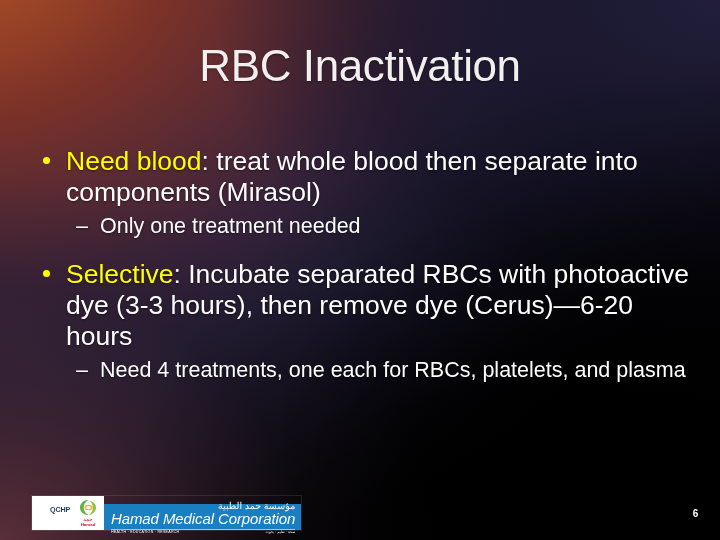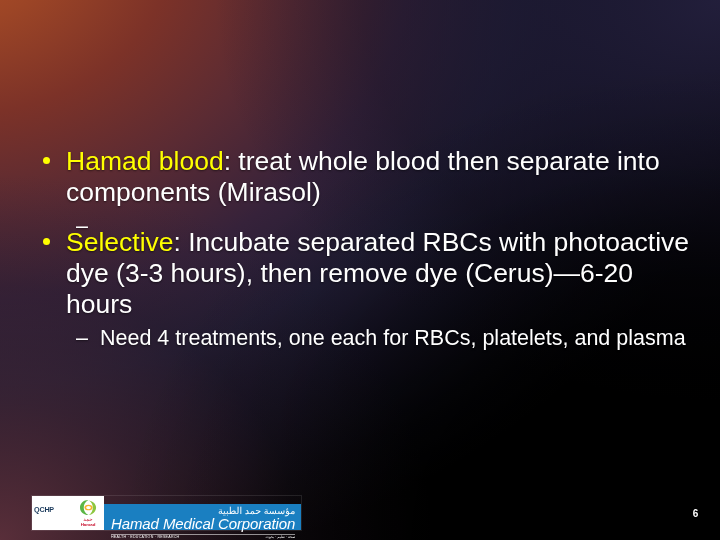--- a/index.html
+++ b/index.html
@@ -111,21 +111,21 @@
     height: 34px;
     display: flex;
     align-items: stretch;
     box-shadow: 0 0 0 1px rgba(255,255,255,0.10);
   }
   .logo-qchp {
     background: #ffffff;
     width: 40px;
     display: flex;
     flex-direction: column;
-    align-items: flex-start;
+    align-items: flex-end;
     justify-content: center;
     padding: 1px 2px;
     box-sizing: border-box;
     gap: 40px;
   }
   .qchp-shield {
     width: 15px;
     height: 16px;
   }
   .qchp-word {
@@ -166,20 +166,21 @@
     font-size: 4.4px;
     color: #c8102e;
     font-weight: bold;
     line-height: 1;
   }
   .logo-text {
     background: #1a7fc1;
     padding: 2px 6px 0 7px;
     display: flex;
     flex-direction: column;
+    justify-content: center;
     box-sizing: border-box;
     min-width: 122px;
     margin-top: 8px;
   }
   .logo-ar {
     color: #ffffff;
     font-size: 9.5px;
     line-height: 1.05;
     letter-spacing: 0.6px;
     text-align: right;
@@ -223,30 +224,32 @@
 </head>
 <body>
 
 <div id="slide">
 
   <div class="bg-base"></div>
   <div class="bg-navy"></div>
   <div class="bg-plum"></div>
   <div class="bg-dark"></div>
 
+  <div class="title">RBC Inactivation</div>
 
   <div class="body">
 
     <div class="bullet">
       <span class="dot"></span>
-      <span class="lead">Hamad blood</span><span>:  treat whole blood then separate into components (Mirasol)</span>
+      <span class="lead">Need blood</span><span>:  treat whole blood then separate into components (Mirasol)</span>
     </div>
 
     <div class="subbullet">
       <span class="dash">–</span>
+      <span>Only one treatment needed</span>
     </div>
 
     <div class="gap"></div>
 
     <div class="bullet">
       <span class="dot"></span>
       <span class="lead">Selective</span><span>:  Incubate separated RBCs with photoactive dye (3-3 hours), then remove dye (Cerus)—6-20 hours</span>
     </div>
 
     <div class="subbullet">

